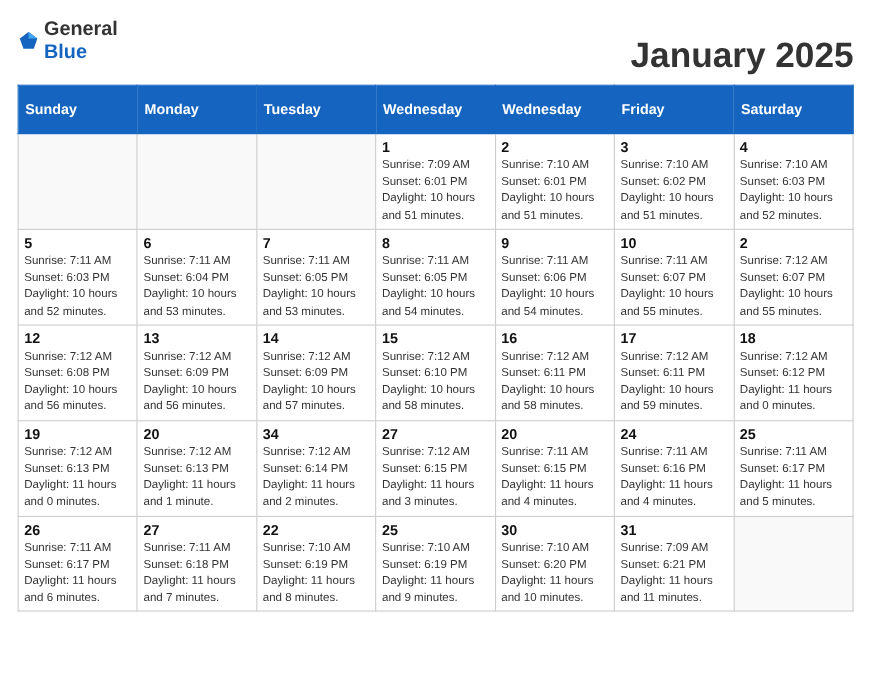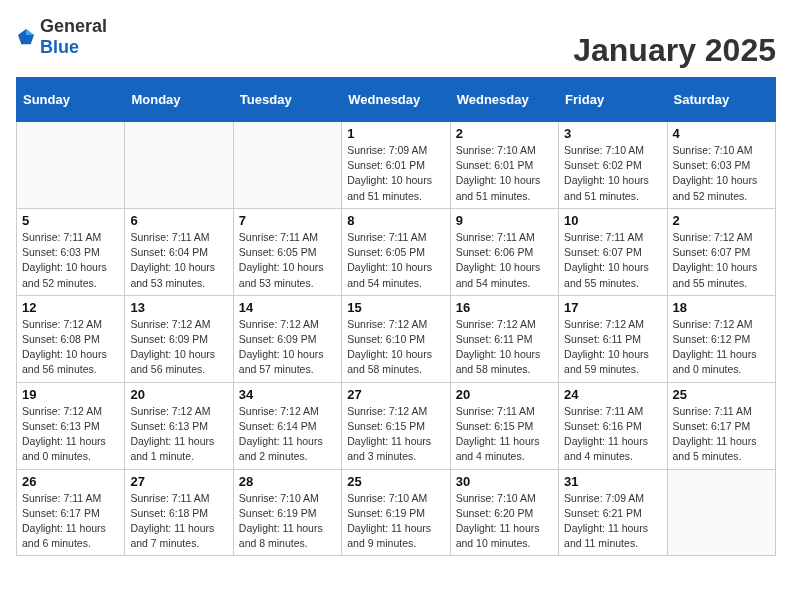--- a/index.html
+++ b/index.html
@@ -303,21 +303,21 @@
 and 6 minutes.</div>
         </td>
         <td>
           <div class="day-number">27</div>
           <div class="day-info" style="white-space: pre-line;">Sunrise: 7:11 AM
 Sunset: 6:18 PM
 Daylight: 11 hours
 and 7 minutes.</div>
         </td>
         <td>
-          <div class="day-number">28</div>
+          <div class="day-number">22</div>
           <div class="day-info" style="white-space: pre-line;">Sunrise: 7:10 AM
 Sunset: 6:19 PM
 Daylight: 11 hours
 and 8 minutes.</div>
         </td>
         <td>
           <div class="day-number">25</div>
           <div class="day-info" style="white-space: pre-line;">Sunrise: 7:10 AM
 Sunset: 6:19 PM
 Daylight: 11 hours

